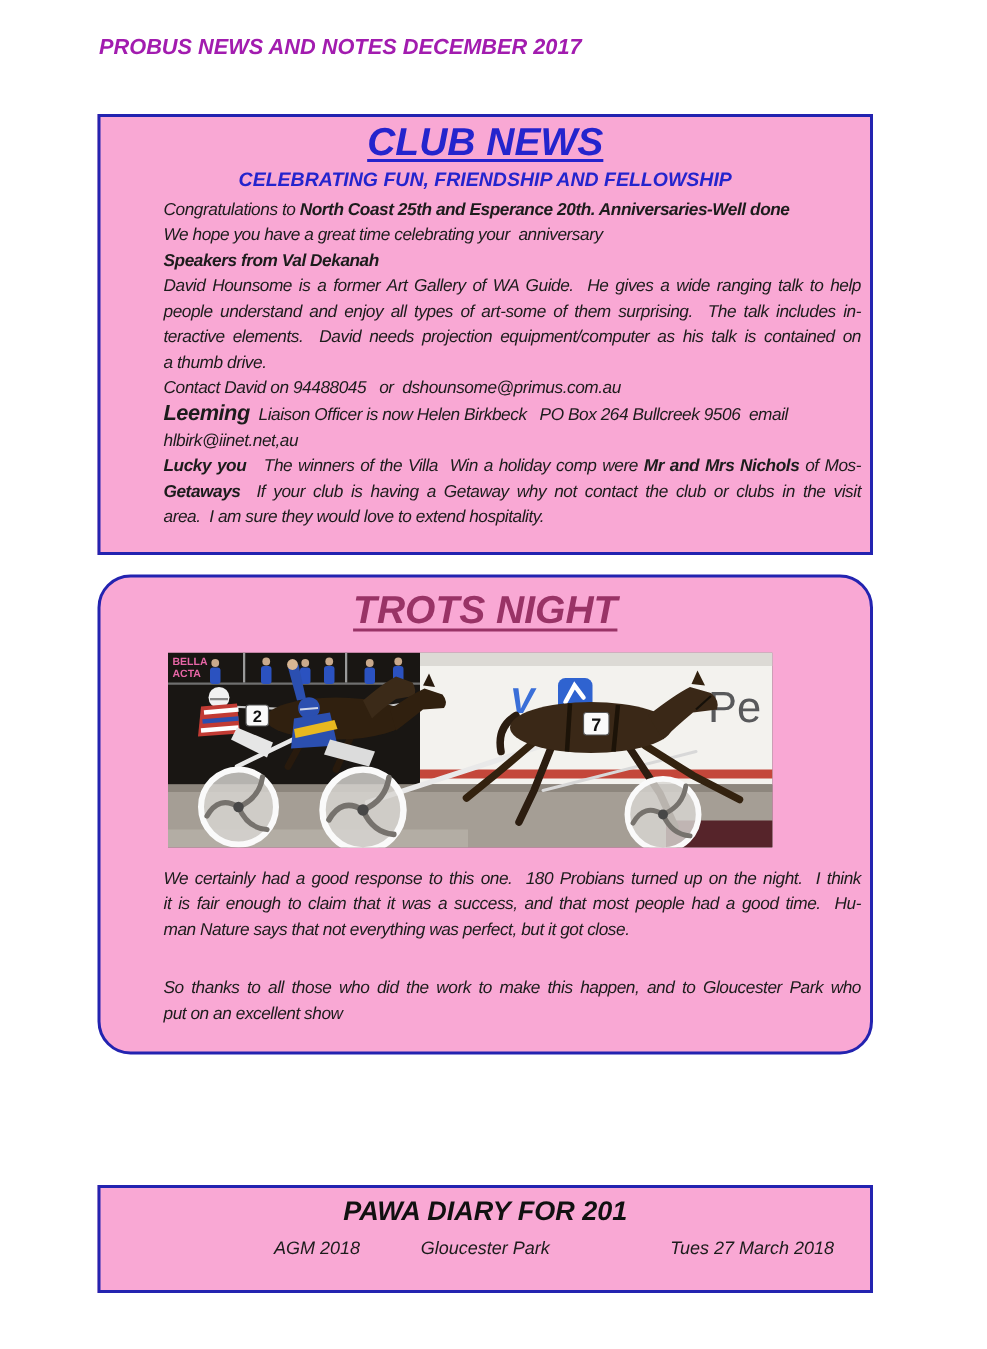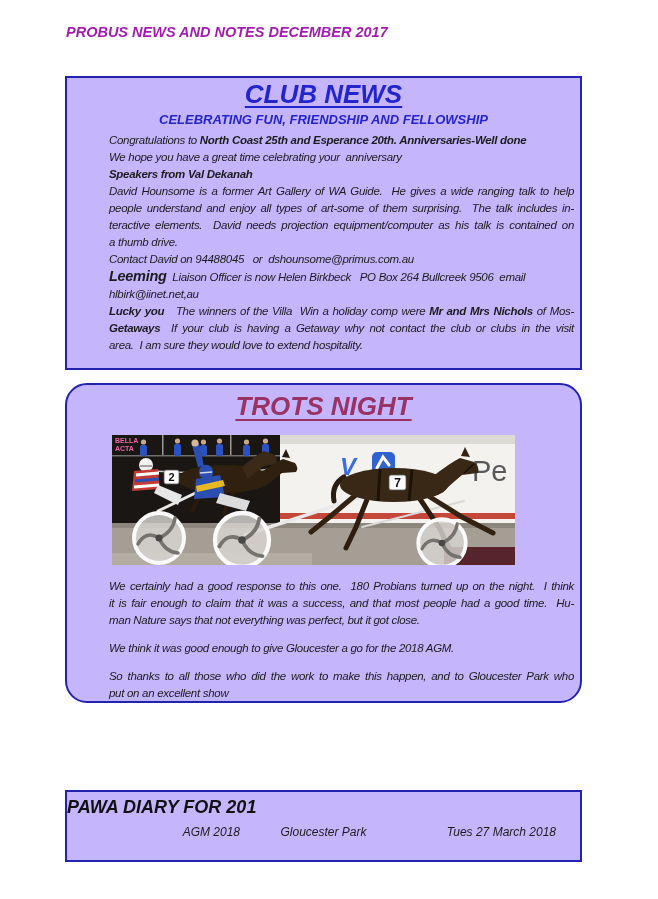--- a/index.html
+++ b/index.html
@@ -7,21 +7,21 @@
     width:658px;height:899px;position:relative;background:#ffffff;
     font-family:"Liberation Sans",sans-serif;font-style:italic;color:#1c1c1c;
     overflow:hidden;
   }
   .page-header{
     position:absolute;left:66px;top:24px;
     font-size:14.5px;font-weight:bold;color:#a21caf;
   }
   .box{
     position:absolute;left:65px;width:513px;
-    border:2px solid #2323b0;background:#c4b5fd;
+    border:2px solid #2323b0;background:#f9a8d4;
   }
   #box-club{top:76px;height:290px;}
   #box-trots{top:383px;height:316px;border-radius:22px;}
   #box-diary{top:790px;height:68px;}
   .club-title{
     margin-top:2px;text-align:center;font-weight:bold;font-size:26px;line-height:1.15;
     color:#2424cd;text-decoration:underline;text-decoration-thickness:2px;text-underline-offset:3px;
   }
   .club-sub{
     margin-top:2px;text-align:center;font-weight:bold;font-size:13px;color:#2424cd;
@@ -39,21 +39,21 @@
     margin-top:7px;text-align:center;font-weight:bold;font-size:26px;line-height:1.1;
     color:#993366;text-decoration:underline;text-decoration-thickness:2px;text-underline-offset:4px;
   }
   .photo{
     position:absolute;left:45px;top:50px;width:403px;height:130px;
     font-style:normal;
   }
   .photo svg{display:block;}
   #trots-lines{position:absolute;top:188px;left:0;right:0;}
   .diary-title{
-    margin-top:5px;font-weight:bold;font-size:18px;color:#111;
+    margin-top:5px;text-align:center;font-weight:bold;font-size:18px;color:#111;
   }
   .diary-row{
     display:grid;grid-template-columns:1fr 1fr 1fr;
     margin-top:7px;padding:0 6px;font-size:12px;
   }
   .diary-row .c1{text-align:right;}
   .diary-row .c2{text-align:center;}
   .diary-row .c3{text-align:right;padding-right:18px;}
 </style>
 </head>
@@ -206,21 +206,20 @@
       <use href="#wheel" transform="translate(130,105) scale(1.08)"></use>
       <use href="#wheel" transform="translate(330,108) scale(0.95)"></use>
     </svg>
   </div>
 
   <div class="lines" id="trots-lines">
       <div class="tl just"><span>We certainly had a good response to this one.  180 Probians turned up on the night.  I think</span></div>
       <div class="tl just"><span>it is fair enough to claim that it was a success, and that most people had a good time.  Hu-</span></div>
       <div class="tl"><span>man Nature says that not everything was perfect, but it got close.</span></div>
       <div class="sp"></div>
-      <div class="tl"><span>We think it was good enough to give Gloucester a go for the 2018 AGM.</span></div>
       <div class="sp"></div>
       <div class="tl just"><span>So thanks to all those who did the work to make this happen, and to Gloucester Park who</span></div>
       <div class="tl"><span>put on an excellent show</span></div>
     </div>
 </div>
 
 <div class="box" id="box-diary">
   <div class="diary-title">PAWA DIARY FOR 201</div>
   <div class="diary-row">
     <span class="c1">AGM 2018</span>

